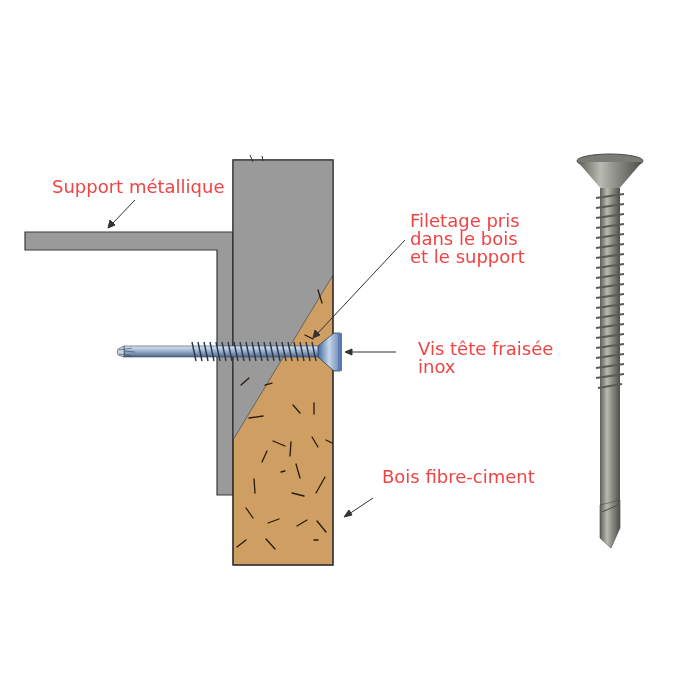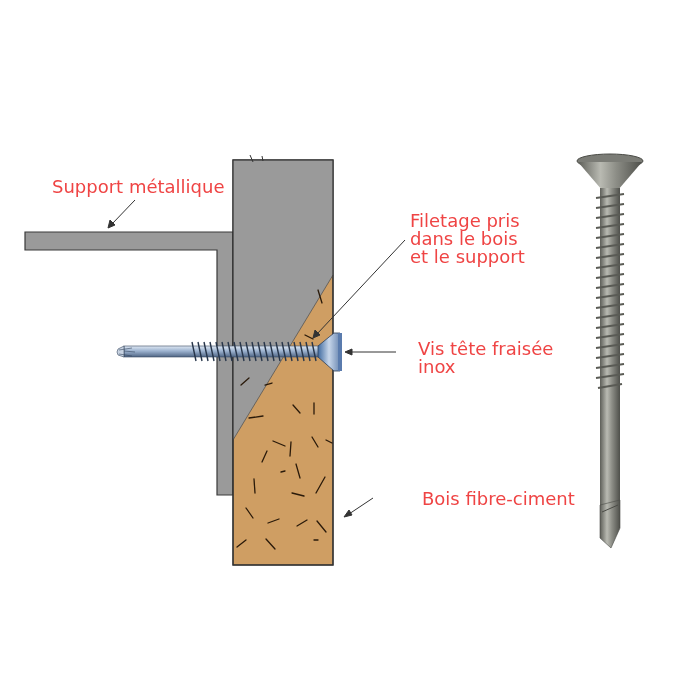--- a/index.html
+++ b/index.html
@@ -145,13 +145,13 @@
     <path d="M602,512 L618,505" stroke="#4a4b46" stroke-width="1"></path>
   </g>
 </svg>
 
 <div class="label" style="left:52px; top:178px;">Support métallique</div>
 <div class="label" style="left:410px; top:212px;">Filetage pris
 dans le bois
 et le support</div>
 <div class="label" style="left:400px; top:340px;margin-left:18px;">Vis tête fraisée
 inox</div>
-<div class="label" style="left:382px; top:490px;margin-left:40px;">Bois fibre-ciment</div>
+<div class="label" style="left:382px; top:468px;">Bois fibre-ciment</div>
 
 </body></html>

